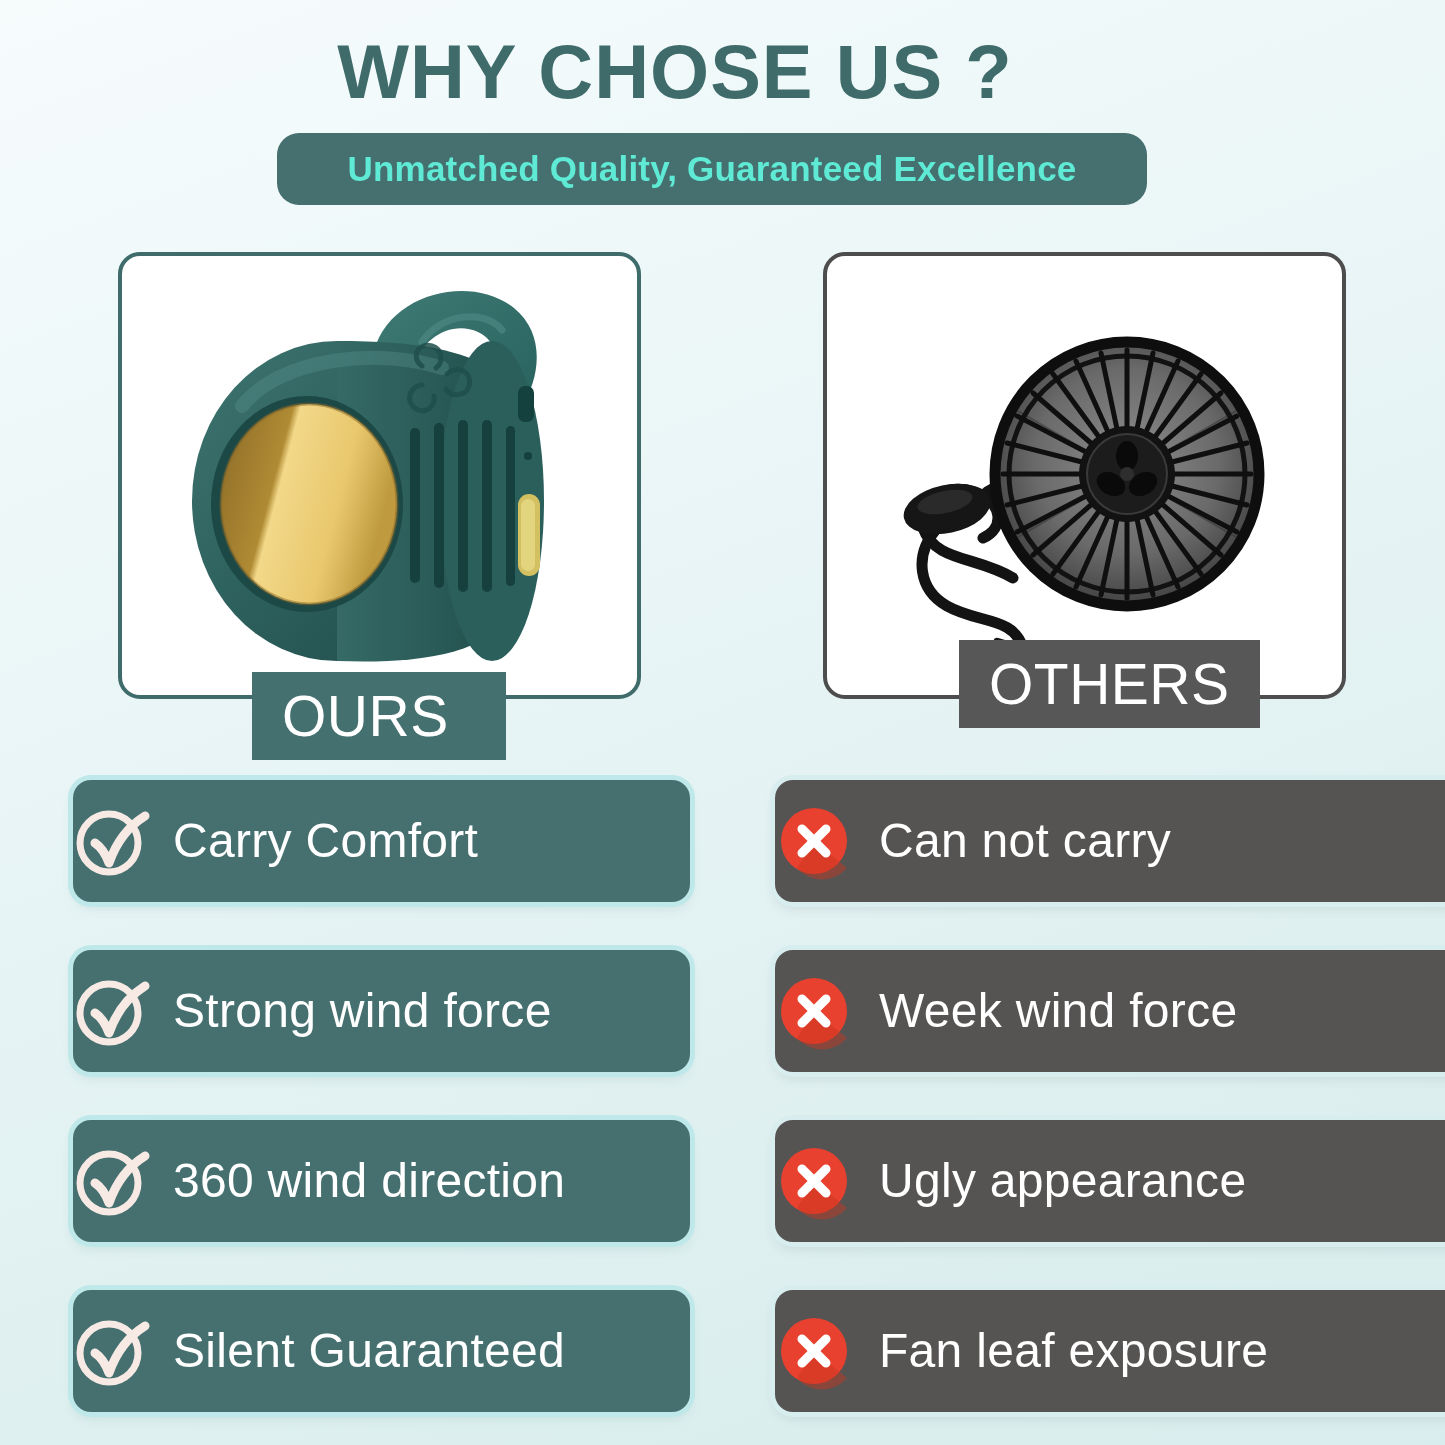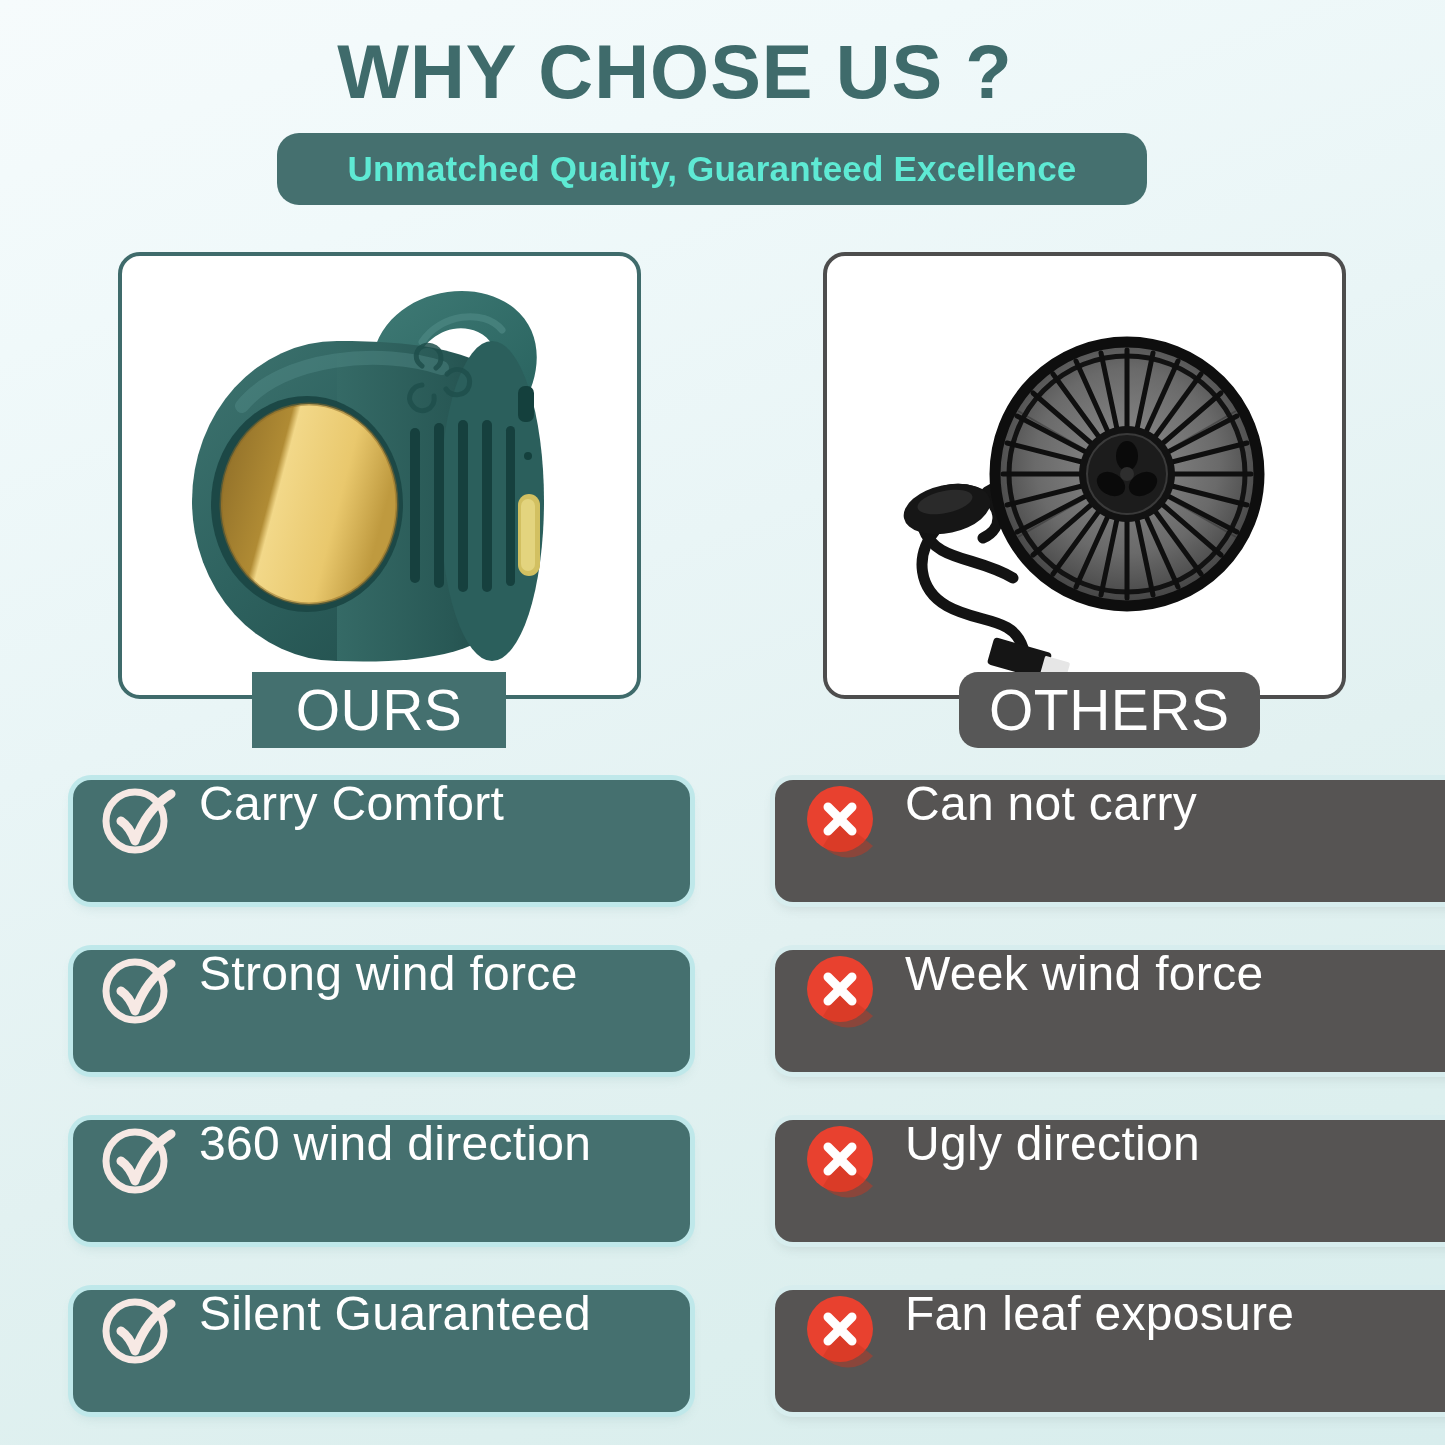--- a/index.html
+++ b/index.html
@@ -86,55 +86,54 @@
     overflow:hidden;
   }
   .panel-ours  .panel-frame { border:4px solid #3f6b6b; }
   .panel-other .panel-frame { border:4px solid #4d4d4d; }
 
   .panel-ours  { left:118px; top:252px; width:523px; height:447px; }
   .panel-other { left:823px; top:252px; width:523px; height:447px; }
 
   .panel-badge {
     position:absolute;
-    height:76px;
-    display:flex; align-items:center; justify-content:center;
+    height:88px;
+    display:flex; align-items:center; justify-content:flex-start;
     padding:0 30px;
     z-index:5;
   }
   .badge-ours {
     left:252px; top:672px;
     background:#44706f;
     min-width:254px;
   }
   .badge-other {
-    left:959px; top:672px;
+    left:959px; top:640px;
     background:#575757;
     min-width:254px;
-    border-radius:19px;
   }
   .panel-badge span {
     color:#ffffff;
     font-size:57px;
     font-weight:normal;
     letter-spacing:0.5px;
     line-height:1;
     white-space:nowrap;
   }
 
   
   .rows { position:absolute; left:0; top:780px; width:1445px; }
   .row { position:relative; height:170px; }
 
   .pill {
     position:absolute;
     height:122px;
     border-radius:18px;
     display:flex;
-    padding-left:26px;
+    align-items:center;
   }
   .pill-ours {
     left:73px; width:617px;
     background:#45706f;
     box-shadow:0 0 0 5px #bfe8ea, 0 6px 12px rgba(90,150,150,.18);
   }
   .pill-other {
     left:775px; width:737px;
     background:#565453;
     box-shadow:0 0 0 5px #d7edee, 0 6px 12px rgba(90,110,110,.18);
@@ -391,21 +390,21 @@
         <span class="icon-wrap">
           <svg viewBox="0 0 78 78">
             <circle cx="39" cy="39" r="33" fill="#e8412f"></circle>
             <path d="M39 39 L72 66 A33 33 0 0 1 22 66 Z" fill="#c9351f" opacity=".45"></path>
             <g stroke="#ffffff" stroke-width="9" stroke-linecap="round">
               <path d="M27 27 L51 51"></path>
               <path d="M51 27 L27 51"></path>
             </g>
           </svg>
         </span>
-        <span class="pill-label">Ugly direction</span>
+        <span class="pill-label">Ugly appearance</span>
       </div>
     </div>
 
     <div class="row">
       <div class="pill pill-ours">
         <span class="icon-wrap">
           <svg viewBox="0 0 78 78">
             <circle cx="36" cy="41" r="29" fill="none" stroke="#f7e9e4" stroke-width="7"></circle>
             <path d="M22 41 C28 45 33 53 36 61 C43 41 56 24 72 14" fill="none" stroke="#f7e9e4" stroke-width="9" stroke-linecap="round" stroke-linejoin="round"></path>
           </svg>

